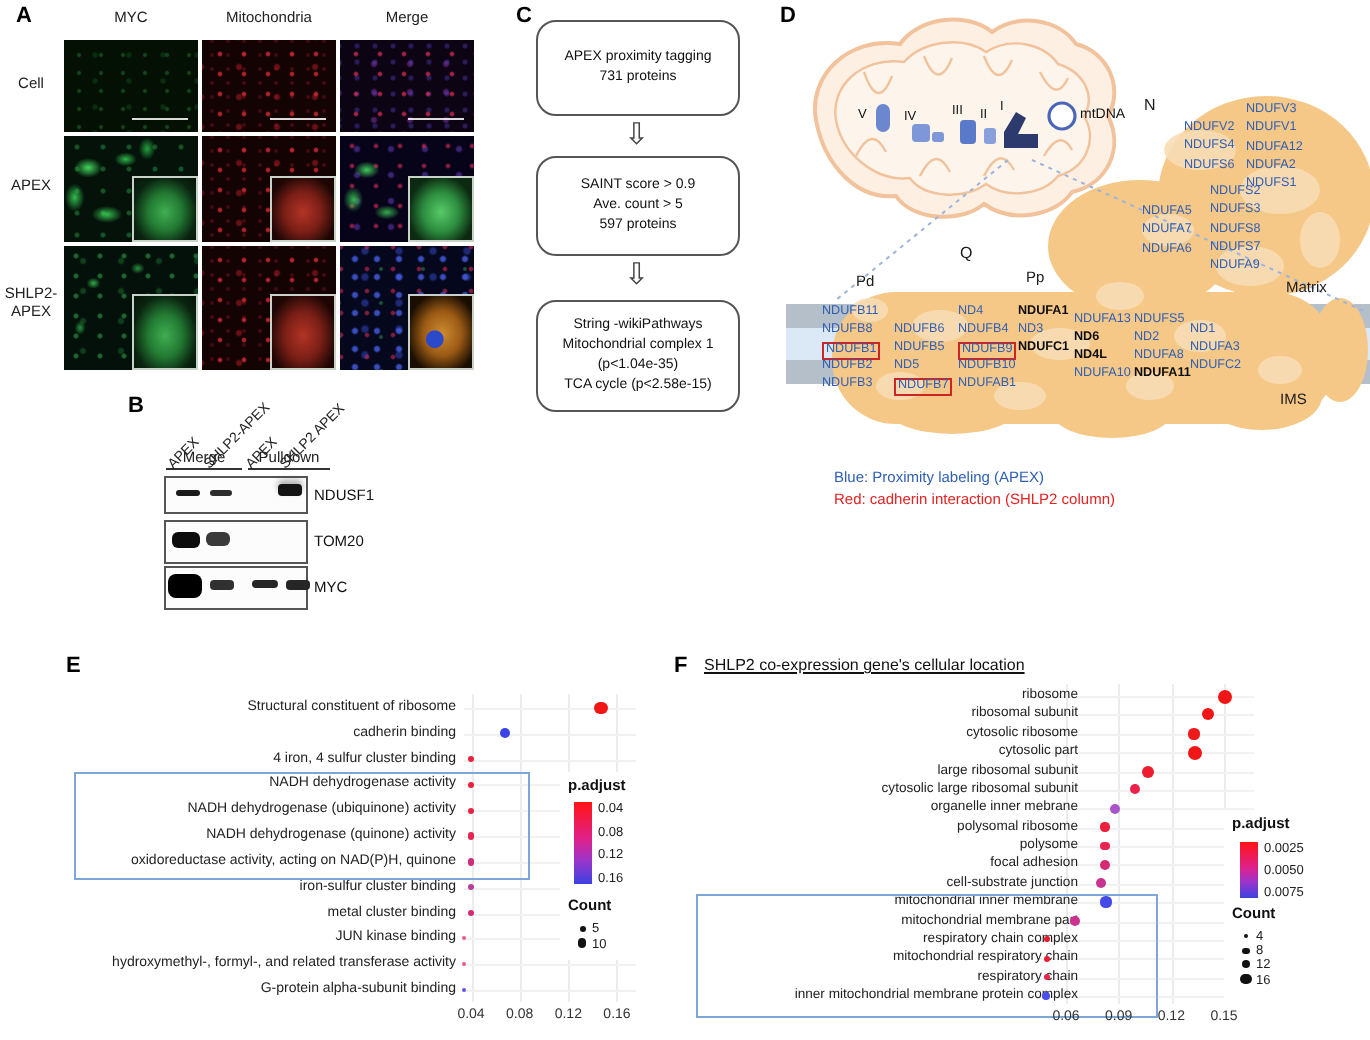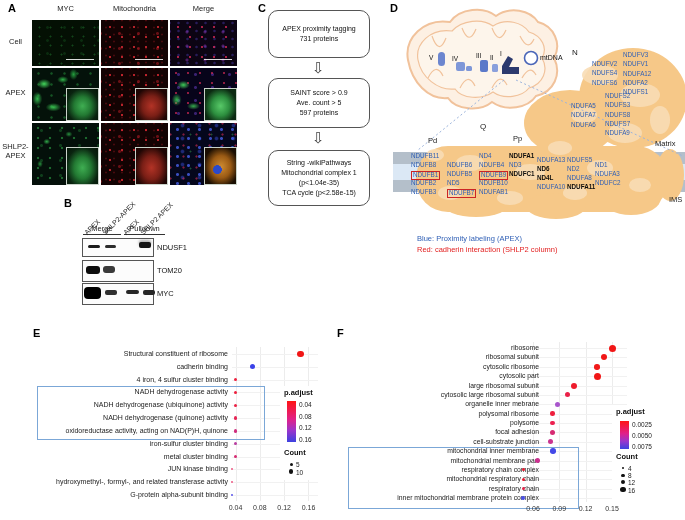--- a/index.html
+++ b/index.html
@@ -237,22 +237,22 @@
   <div class="abs" style="left:452px;top:55px;font-size:6.5px;">IV</div>
   <div class="abs" style="left:476px;top:52px;font-size:6.5px;">III</div>
   <div class="abs" style="left:490px;top:54px;font-size:6.5px;">II</div>
   <div class="abs" style="left:500px;top:50px;font-size:6.5px;">I</div>
   <div class="abs" style="left:540px;top:54px;font-size:7px;">mtDNA</div>
 
   <div class="dreg" style="left:572px;top:48px;">N</div>
   <div class="dreg" style="left:480px;top:122px;">Q</div>
   <div class="dreg" style="left:428px;top:136px;font-size:7.5px;">Pd</div>
   <div class="dreg" style="left:513px;top:134px;font-size:7.5px;">Pp</div>
-  <div class="dreg" style="left:643px;top:139px;font-size:7.5px;margin-left:12px;">Matrix</div>
-  <div class="dreg" style="left:669px;top:195px;font-size:7.5px;">IMS</div>
+  <div class="dreg" style="left:643px;top:139px;font-size:7.5px;">Matrix</div>
+  <div class="dreg" style="left:640px;top:195px;font-size:7.5px;">IMS</div>
 
   <div id="panelDProteins">
       <div class="dprot blue" style="left: 592px; top: 61px;">NDUFV2</div>
       <div class="dprot blue" style="left: 592px; top: 70.3px;">NDUFS4</div>
       <div class="dprot blue" style="left: 592px; top: 79.6px;">NDUFS6</div>
       <div class="dprot blue" style="left: 623px; top: 52px;">NDUFV3</div>
       <div class="dprot blue" style="left: 623px; top: 61.3px;">NDUFV1</div>
       <div class="dprot blue" style="left: 623px; top: 70.6px;">NDUFA12</div>
       <div class="dprot blue" style="left: 623px; top: 79.9px;">NDUFA2</div>
       <div class="dprot blue" style="left: 623px; top: 89.2px;">NDUFS1</div>
@@ -290,20 +290,21 @@
       <div class="dprot blue" style="left: 567px; top: 175px;">NDUFA8</div>
       <div class="dprot black" style="left: 567px; top: 184px;">NDUFA11</div>
       <div class="dprot blue" style="left: 595px; top: 162px;">ND1</div>
       <div class="dprot blue" style="left: 595px; top: 171px;">NDUFA3</div>
       <div class="dprot blue" style="left: 595px; top: 180px;">NDUFC2</div>
     </div>
 
   <div class="dlegend" style="left:417px;top:234px;color:#2f5fb5;">Blue: Proximity labeling (APEX)</div>
   <div class="dlegend" style="left:417px;top:245px;color:#e32222;">Red: cadherin interaction (SHLP2 column)</div>
 
+  <div class="ctitle" style="left:352px;top:328px;">SHLP2 co-expression gene's cellular location</div>
 
   <div id="chartE">
       <div class="gridv" style="left: 235.5px; top: 347px; height: 154px;"></div>
       <div class="gridv" style="left: 259.832px; top: 347px; height: 154px;"></div>
       <div class="gridv" style="left: 284.164px; top: 347px; height: 154px;"></div>
       <div class="gridv" style="left: 308.496px; top: 347px; height: 154px;"></div>
       <div class="gridh" style="left: 232px; top: 354px; width: 86px;"></div>
       <div class="cat" style="left: 35px; top: 350px; width: 193px; font-size: 7px;">Structural constituent of ribosome</div>
       <div class="gridh" style="left: 232px; top: 366.82px; width: 86px;"></div>
       <div class="cat" style="left: 35px; top: 362.82px; width: 193px; font-size: 7px;">cadherin binding</div>

